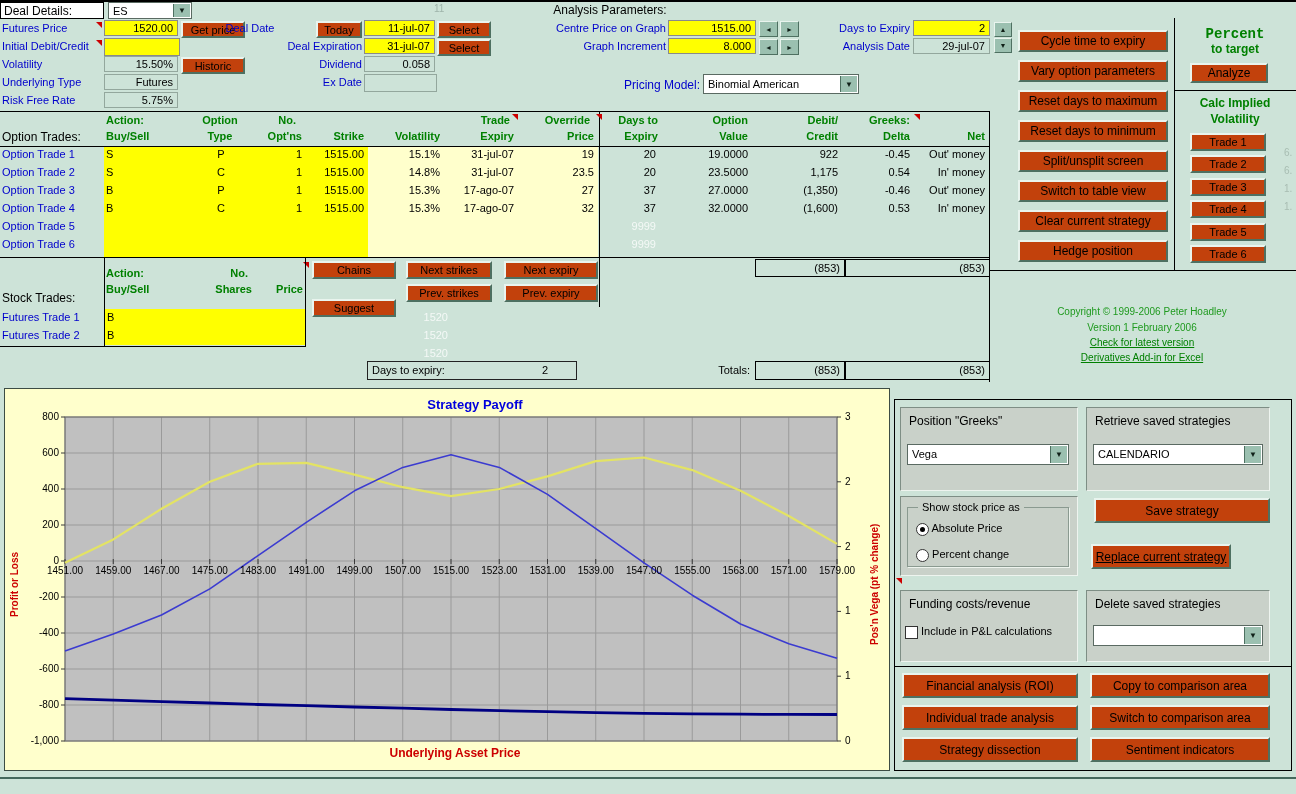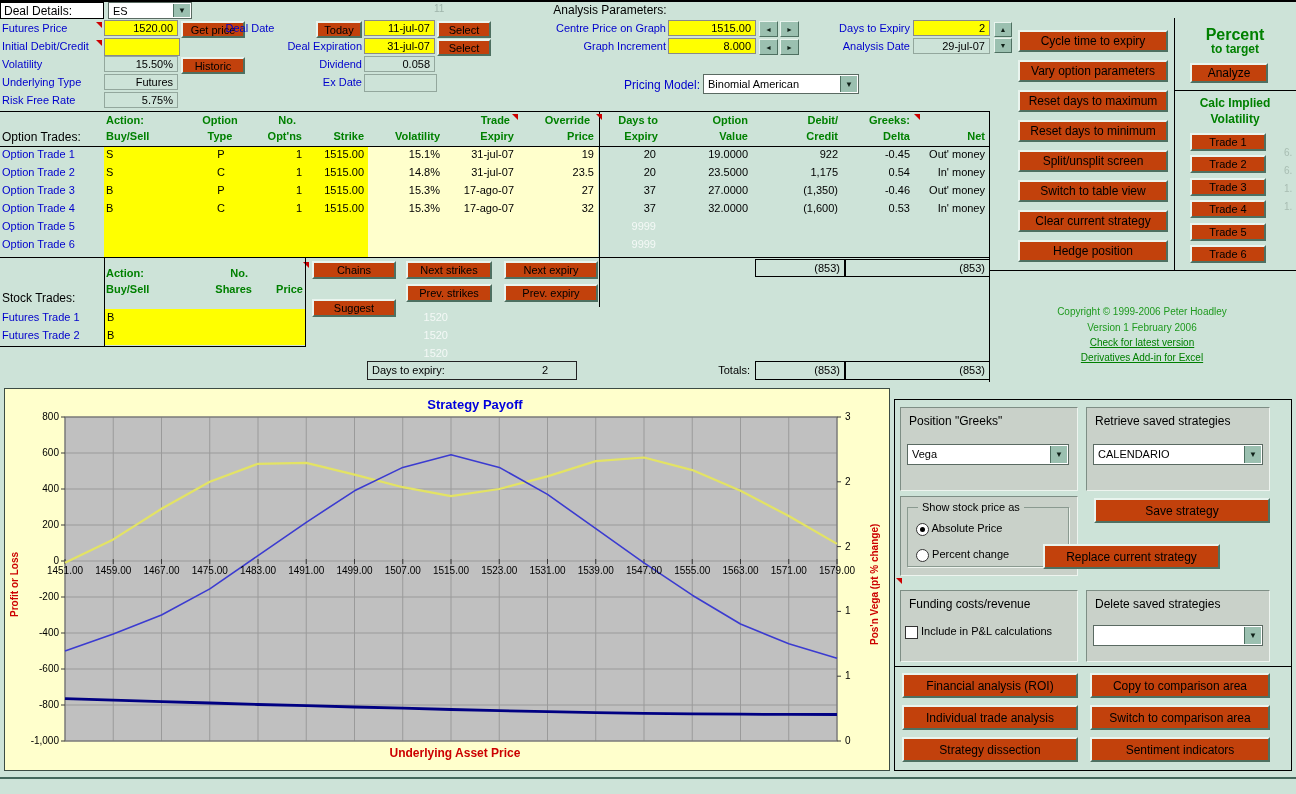--- a/index.html
+++ b/index.html
@@ -105,21 +105,21 @@
       <div class="btn" style="position: absolute; left: 1018px; top: 60px; width: 150px; height: 22px;">Vary option parameters</div>
       <div class="btn" style="position: absolute; left: 1018px; top: 90px; width: 150px; height: 22px;">Reset days to maximum</div>
       <div class="btn" style="position: absolute; left: 1018px; top: 120px; width: 150px; height: 22px;">Reset days to minimum</div>
       <div class="btn" style="position: absolute; left: 1018px; top: 150px; width: 150px; height: 22px;">Split/unsplit screen</div>
       <div class="btn" style="position: absolute; left: 1018px; top: 180px; width: 150px; height: 22px;">Switch to table view</div>
       <div class="btn" style="position: absolute; left: 1018px; top: 210px; width: 150px; height: 22px;">Clear current strategy</div>
       <div class="btn" style="position: absolute; left: 1018px; top: 240px; width: 150px; height: 22px;">Hedge position</div>
     </div>
 
   <div class="abs vline" style="left:1174px;top:18px;height:252px;"></div>
-  <div class="abs lgreen center" style="left:1180px;top:26px;width:110px;font-size:16px;">Percent</div>
+  <div class="abs lgreen center" style="left:1180px;top:26px;width:110px;font-size:14px;font-family:Liberation Mono, monospace;">Percent</div>
   <div class="abs lgreen center" style="left:1180px;top:42px;width:110px;font-size:12px;">to target</div>
   <div class="abs btn" style="left:1190px;top:63px;width:78px;height:20px;">Analyze</div>
   <div class="abs hline" style="left:1174px;top:90px;width:122px;"></div>
   <div class="abs lgreen center" style="left:1178px;top:96px;width:114px;font-size:12px;">Calc Implied</div>
   <div class="abs lgreen center" style="left:1178px;top:112px;width:114px;font-size:12px;">Volatility</div>
   <div class="abs" style="left:0;top:0;">
       <div class="btn btn-sm" style="position: absolute; left: 1190px; top: 133px; width: 76px; height: 18px;">Trade 1</div>
       <div class="btn btn-sm" style="position: absolute; left: 1190px; top: 155.4px; width: 76px; height: 18px;">Trade 2</div>
       <div class="btn btn-sm" style="position: absolute; left: 1190px; top: 177.8px; width: 76px; height: 18px;">Trade 3</div>
       <div class="btn btn-sm" style="position: absolute; left: 1190px; top: 200.2px; width: 76px; height: 18px;">Trade 4</div>
@@ -404,21 +404,21 @@
       <div style="position:absolute;left:8px;top:14px;white-space:nowrap;">
         <span class="radio checked"></span>
         <span style="font-size:11px;">Absolute  Price</span>
       </div>
       <div style="position:absolute;left:8px;top:40px;white-space:nowrap;">
         <span class="radio"></span>
         <span style="font-size:11px;">Percent change</span>
       </div>
     </div>
   </div>
-  <div class="abs btn" style="left:1043px;top:544px;width:177px;height:25px;">Replace current strategy</div>
+  <div class="abs btn" style="left:1091px;top:544px;width:140px;height:25px;text-decoration:underline;">Replace current strategy</div>
   <div class="abs tri" style="left:896px;top:578px;"></div>
 
   <div class="abs panel" style="left:900px;top:590px;width:178px;height:72px;">
     <span class="panel-title">Funding costs/revenue</span>
     <div style="position:absolute;left:4px;top:34px;white-space:nowrap;">
       <span class="checkbox"></span>
       <span style="font-size:11px;">Include in P&amp;L calculations</span>
     </div>
   </div>
 

